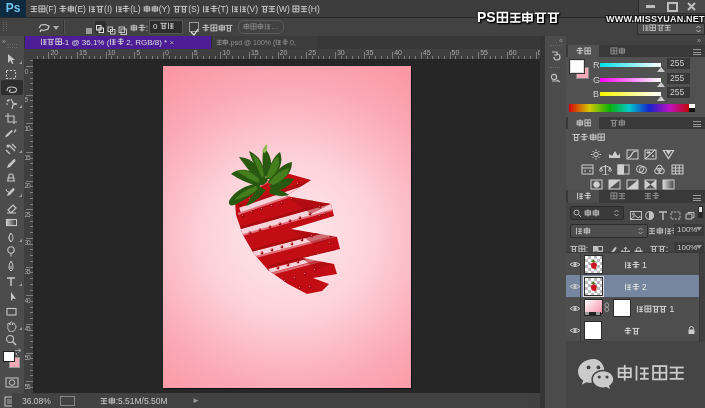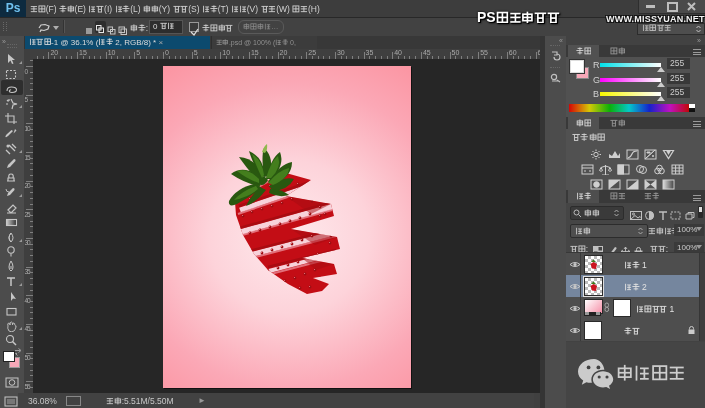--- a/index.html
+++ b/index.html
@@ -267,21 +267,21 @@
         </svg><svg class="cj" viewBox="0 0 10 10" style="width:.92em;height:.92em;vertical-align:-0.1em" stroke="currentColor" stroke-width="1.15" fill="none">
           <line x1="1" y1="2" x2="9" y2="2"></line>
           <line x1="1" y1="5" x2="9" y2="5"></line>
           <line x1="1" y1="8.5" x2="9" y2="8.5"></line>
           <line x1="5" y1="2" x2="5" y2="8.5"></line>
         </svg></span></span><svg class="ab" style="right:2px;top:1px" width="7" height="8">
       <path d="M1.5,3 L3.5,1 L5.5,3 M1.5,5 L3.5,7 L5.5,5" stroke="#c5c5c5" fill="none"></path>
     </svg></div>
 
 <div class="ab" style="left:24px;top:36px;width:516px;height:13px;background:#383838">
-  <div class="ab" style="left:0;top:0;width:176px;height:13px;background:#0c4a6e;color:#dcdcdc;font-size:8px;line-height:13px;padding:0 5px;overflow:hidden"><span class="z"><span><svg class="cj" viewBox="0 0 10 10" style="width:.92em;height:.92em;vertical-align:-0.1em" stroke="currentColor" stroke-width="1.15" fill="none">
+  <div class="ab" style="left:0;top:0;width:176px;height:13px;background:#4c1d95;color:#dcdcdc;font-size:8px;line-height:13px;padding:0 16px;overflow:hidden"><span class="z"><span><svg class="cj" viewBox="0 0 10 10" style="width:.92em;height:.92em;vertical-align:-0.1em" stroke="currentColor" stroke-width="1.15" fill="none">
             <line x1="2" y1="1" x2="2" y2="9.5"></line>
             <line x1="4" y1="2.5" x2="9" y2="2.5"></line>
             <line x1="4" y1="5.5" x2="9" y2="5.5"></line>
             <line x1="4" y1="8.5" x2="9" y2="8.5"></line>
             <line x1="6.5" y1="2.5" x2="6.5" y2="8.5"></line>
           </svg><svg class="cj" viewBox="0 0 10 10" style="width:.92em;height:.92em;vertical-align:-0.1em" stroke="currentColor" stroke-width="1.15" fill="none">
             <line x1="0.5" y1="1.8" x2="9.5" y2="1.8"></line>
             <line x1="3" y1="1.8" x2="3" y2="9.5"></line>
             <line x1="7" y1="1.8" x2="7" y2="9.5"></line>
             <line x1="3" y1="5.5" x2="7" y2="5.5"></line>
@@ -727,21 +727,21 @@
           <path d="M256,186 Q242,191 234,200 Q249,197 258,189 Z"></path>
           <path d="M262,178 Q255,163 252,154 Q262,160 264,175 Z"></path>
           <path d="M266,178 Q271,161 278,156 Q282,167 271,178 Z"></path>
           <path d="M268,183 Q279,170 289,168 Q289,178 273,185 Z"></path>
         </g>
         <path d="M262,152 q2,-6 5,-8 q1,5 -2,9 Z" fill="#8fb84e"></path>
       </svg>
   </div>
 </div>
 
-<div class="ab" style="left:18px;top:393px;width:516px;height:15px;background:#424242;color:#c8c8c8;font-size:8.5px">
+<div class="ab" style="left:12px;top:393px;width:516px;height:15px;background:#424242;color:#c8c8c8;font-size:8.5px">
  <span class="ab" style="left:10px;top:3px">36.08%</span>
  <span class="ab" style="left:48px;top:3px;width:13px;height:8px;border:1px solid #888"></span>
  <span class="ab" style="left:88px;top:3px"><span class="z"><span><svg class="cj" viewBox="0 0 10 10" style="width:.92em;height:.92em;vertical-align:-0.1em" stroke="currentColor" stroke-width="1.15" fill="none">
             <line x1="1" y1="2" x2="9" y2="2"></line>
             <line x1="1" y1="5" x2="9" y2="5"></line>
             <line x1="1" y1="8.5" x2="9" y2="8.5"></line>
             <line x1="5" y1="2" x2="5" y2="8.5"></line>
           </svg><svg class="cj" viewBox="0 0 10 10" style="width:.92em;height:.92em;vertical-align:-0.1em" stroke="currentColor" stroke-width="1.15" fill="none">
             <rect x="1.5" y="2.5" width="7" height="5" fill="none"></rect>
             <line x1="5" y1="0.5" x2="5" y2="9.5"></line>

